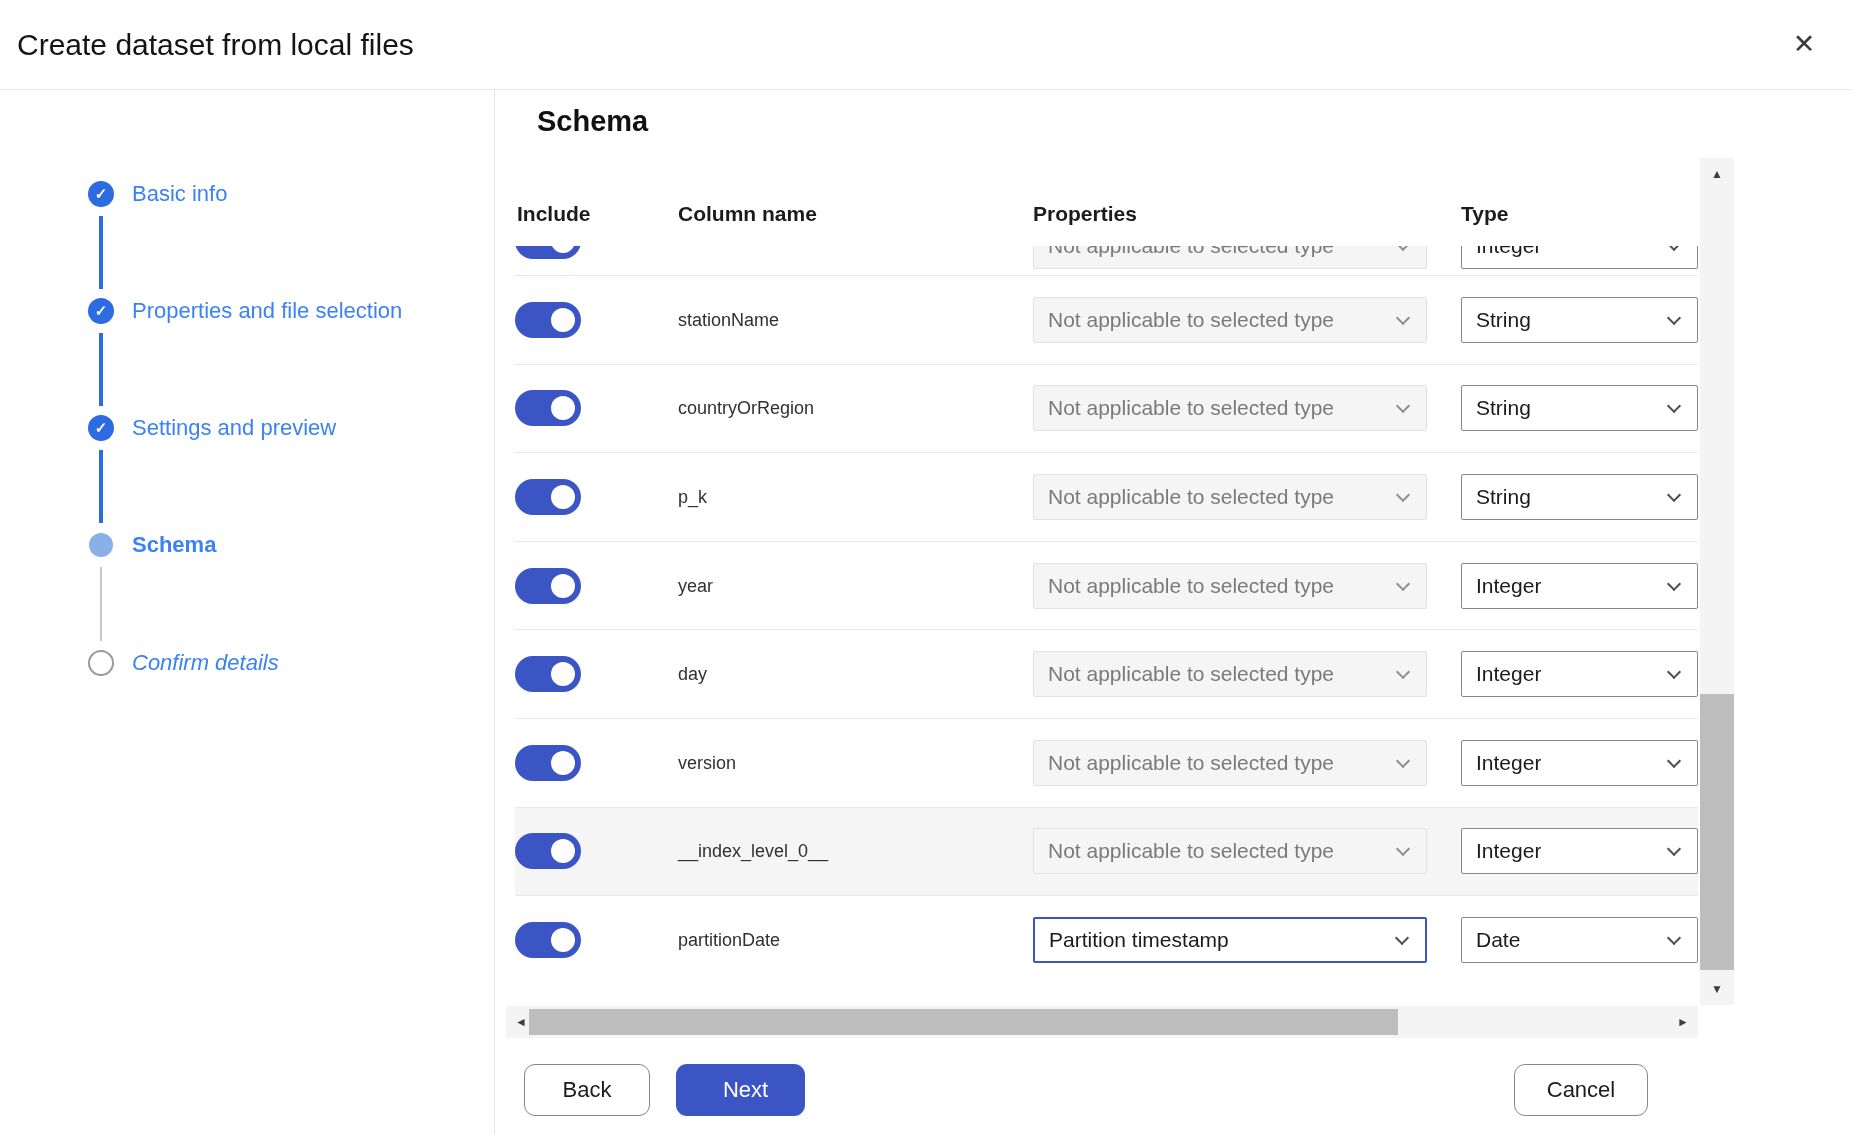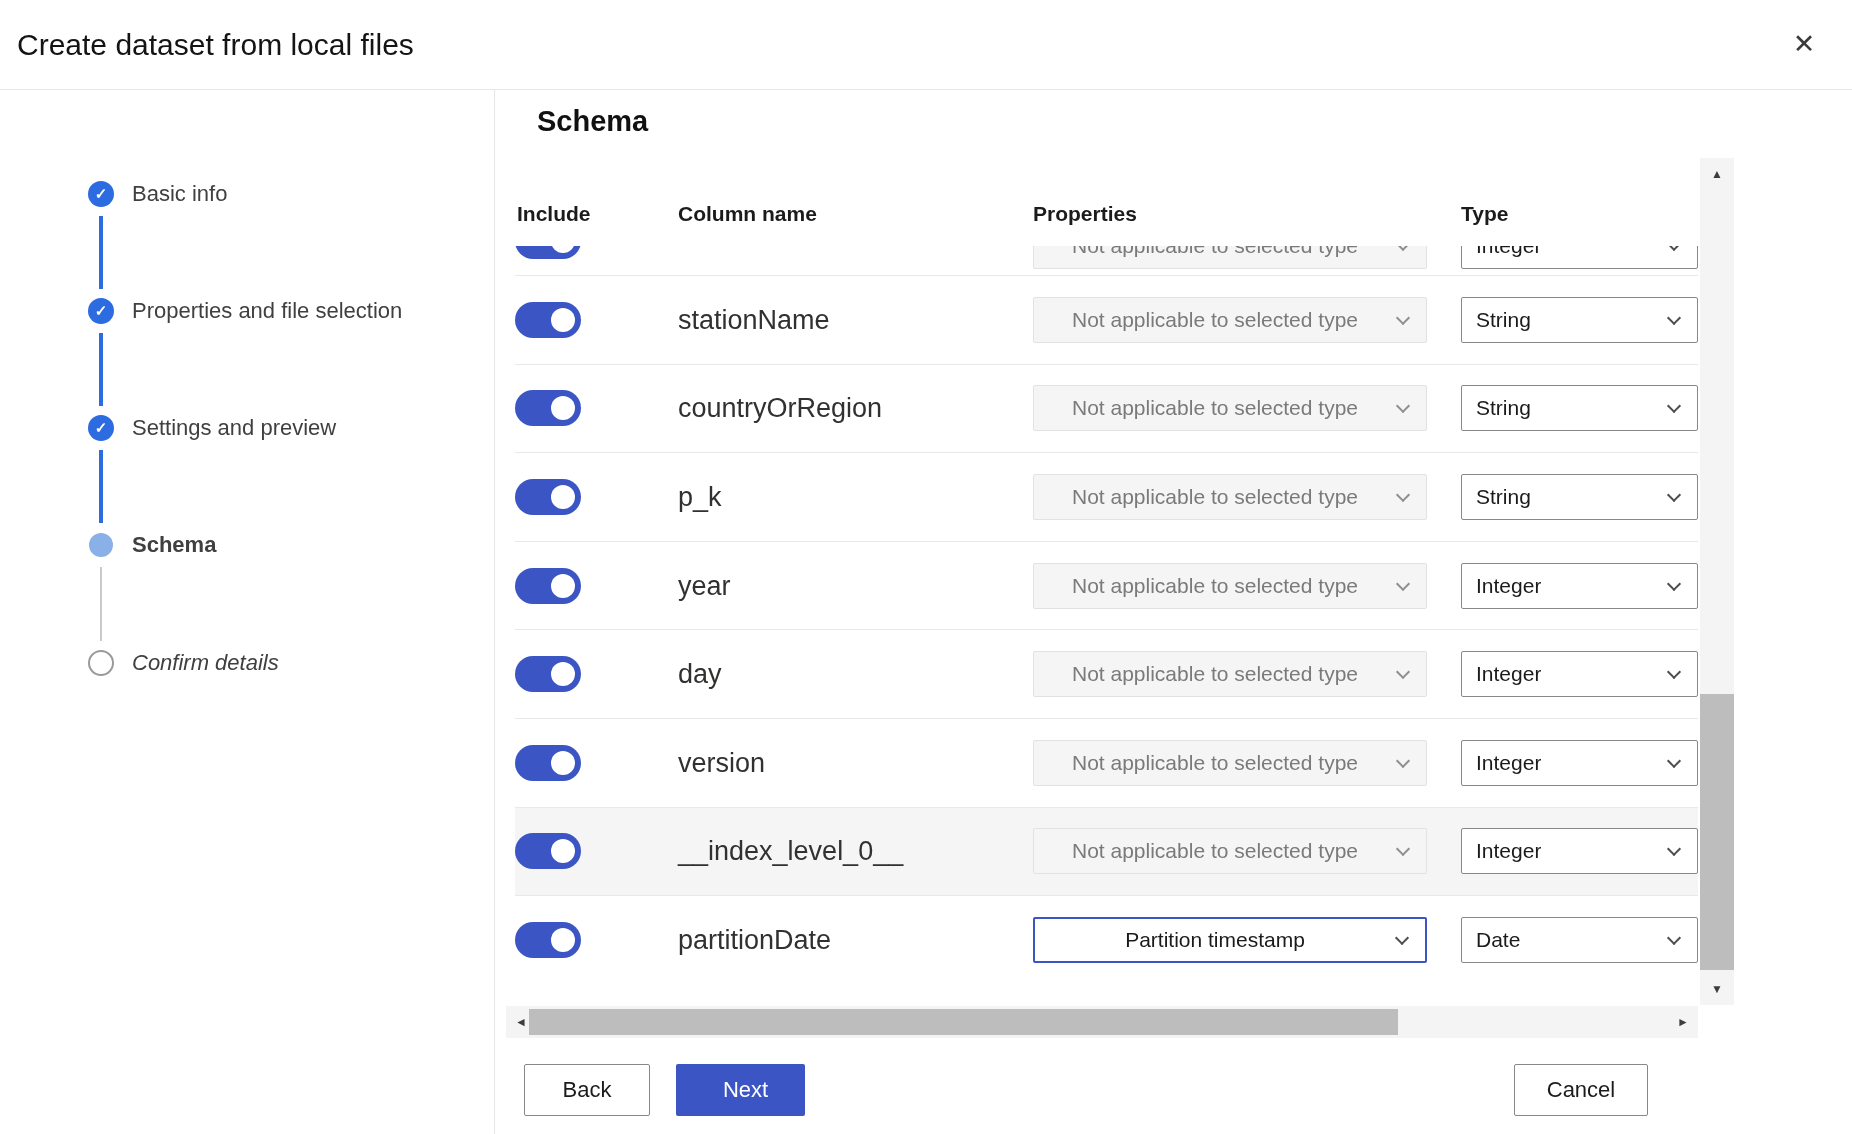--- a/index.html
+++ b/index.html
@@ -11,45 +11,45 @@
   .hdr-title { position:absolute; left:17px; top:0; line-height:90px; font-size:30px; color:#141414; }
   .close-x { position:absolute; right:26px; top:22px; width:44px; height:44px; font-size:27px; color:#3b3b3b; display:flex; align-items:center; justify-content:center; cursor:pointer; }
 
   
   .side-border { position:absolute; left:494px; top:90px; bottom:0; width:1px; background:#e6e6e6; }
   .step { position:absolute; left:88px; transform:translateY(-50%); display:flex; align-items:center; gap:18px; cursor:pointer; }
   .step-icon { width:26px; height:26px; border-radius:50%; display:flex; align-items:center; justify-content:center; font-size:15px; font-weight:bold; color:#fff; flex:0 0 auto; }
   .step.complete .step-icon { background:var(--step-complete,#2c6be0); }
   .step.current  .step-icon { width:24px; height:24px; background:var(--current-fill,#8ab0e8); margin:1px; }
   .step.upcoming .step-icon { background:#fff; border:2px solid #9a9a9a; }
-  .step-label { font-size:22px; color:#404040; white-space:nowrap; }
+  .step-label { font-size:22px; color:#3b82f6; white-space:nowrap; }
   .step.current .step-label { font-weight:700; }
   .connector { position:absolute; }
   .connector.done { left:99px; width:4px; background:var(--step-complete,#2c6be0); }
   .connector.todo { left:100px; width:2px; background:#c9c9c9; }
 
   
   .schema-h { position:absolute; left:537px; top:105px; font-size:29px; font-weight:600; color:#111; }
   .thead { position:absolute; left:515px; top:202px; width:1183px; height:40px; }
   .thead span { position:absolute; font-size:21px; font-weight:600; color:#1b1b1b; }
   .th-include { left:2px; } .th-colname { left:163px; } .th-props { left:518px; } .th-type { left:946px; }
 
   .partial { position:absolute; left:515px; top:246px; width:1183px; height:30px; overflow:hidden; border-bottom:1px solid var(--row-border,#e8e8e8); }
   .rows { position:absolute; left:515px; top:276px; width:1183px; }
   .row { position:relative; height:88.6px; border-bottom:1px solid var(--row-border,#e8e8e8); }
   .row:last-child { border-bottom:none; }
   .row.highlight { background:var(--highlight-row,#f5f5f5); }
 
   .toggle { position:absolute; left:0; top:50%; transform:translateY(-50%); width:66px; height:36px; border-radius:18px; background:var(--accent,#3b55c4); cursor:pointer; }
   .knob { position:absolute; right:6px; top:6px; width:24px; height:24px; border-radius:50%; background:#fff; }
-  .cell-name { position:absolute; left:163px; top:50%; transform:translateY(-50%); font-size:27px; color:#323130; }
+  .cell-name { position:absolute; left:163px; top:50%; transform:translateY(-50%); font-size:18px; color:#323130; }
 
   .dd { position:absolute; top:50%; transform:translateY(-50%); height:46px; display:flex; align-items:center; padding:0 44px 0 14px; font-size:21px; cursor:pointer; border-radius:2px; }
   .dd .dd-text { white-space:nowrap; overflow:hidden; }
-  .dd.props { left:518px; width:394px; background:var(--disabled-bg,#f5f5f5); border:1px solid var(--disabled-border,#e2e2e2); color:var(--disabled-text,#7a7a7a);justify-content:center; }
+  .dd.props { left:518px; width:394px; background:var(--disabled-bg,#f5f5f5); border:1px solid var(--disabled-border,#e2e2e2); color:var(--disabled-text,#7a7a7a); }
   .dd.props.active { background:#fff; border:2px solid var(--accent,#3b55c4); color:#1b1b1b; }
   .dd.type { left:946px; width:237px; background:#fff; border:1px solid var(--control-border,#8a8886); color:#1b1b1b; }
   .chev { position:absolute; right:18px; top:50%; width:10px; height:10px; border-right:2px solid #6f6f6f; border-bottom:2px solid #6f6f6f; transform:translateY(-70%) rotate(45deg); }
   .dd.props .chev { border-color:#8f8f8f; }
   .dd.props.active .chev, .dd.type .chev { border-color:#4d4d4d; }
 
   .partial .toggle { top:auto; bottom:16px; transform:none; }
   .partial .dd { top:auto; bottom:6px; transform:none; }
 
   
@@ -57,21 +57,21 @@
   .vscroll .sb-arrow { position:absolute; left:0; width:34px; height:32px; display:flex; align-items:center; justify-content:center; font-size:12px; color:#3d3d3d; cursor:pointer; }
   .vscroll .up { top:0; } .vscroll .down { bottom:0; }
   .vscroll .thumb { position:absolute; left:0; top:536px; width:34px; height:276px; background:var(--scroll-thumb,#bdbdbd); cursor:pointer; }
 
   .hscroll { position:absolute; left:506px; top:1006px; width:1192px; height:32px; background:var(--scroll-track,#f4f4f4); }
   .hscroll .sb-arrow { position:absolute; top:0; width:30px; height:32px; display:flex; align-items:center; justify-content:center; font-size:12px; color:#3d3d3d; cursor:pointer; }
   .hscroll .left { left:0; } .hscroll .right { right:0; }
   .hscroll .thumb { position:absolute; left:23px; top:3px; width:869px; height:26px; background:var(--scroll-thumb,#bdbdbd); cursor:pointer; }
 
   
-  .btn { position:absolute; top:1064px; height:52px; display:flex; align-items:center; justify-content:center; font-size:22px; background:#fff; border:1px solid var(--control-border,#8a8886); border-radius:2px; color:#1b1b1b; cursor:pointer; font-family:inherit; }
+  .btn { position:absolute; top:1064px; height:52px; display:flex; align-items:center; justify-content:center; font-size:22px; background:#fff; border:1px solid var(--control-border,#8a8886); border-radius:11px; color:#1b1b1b; cursor:pointer; font-family:inherit; }
   .btn.back { left:524px; width:126px; }
   .btn.next { left:676px; width:129px; background:var(--accent,#3b55c4); border:none; color:#fff;padding-left:10px; }
   .btn.cancel { left:1514px; width:134px; }
 </style>
 </head>
 <body>
 
 <div class="page">
 
   <div class="hdr">

